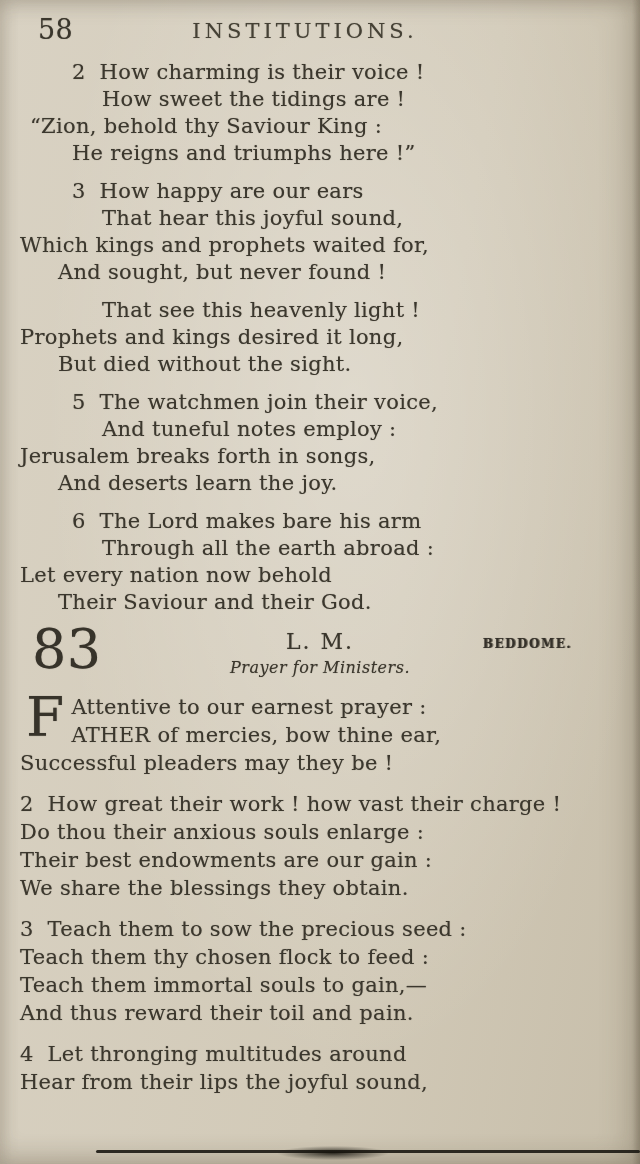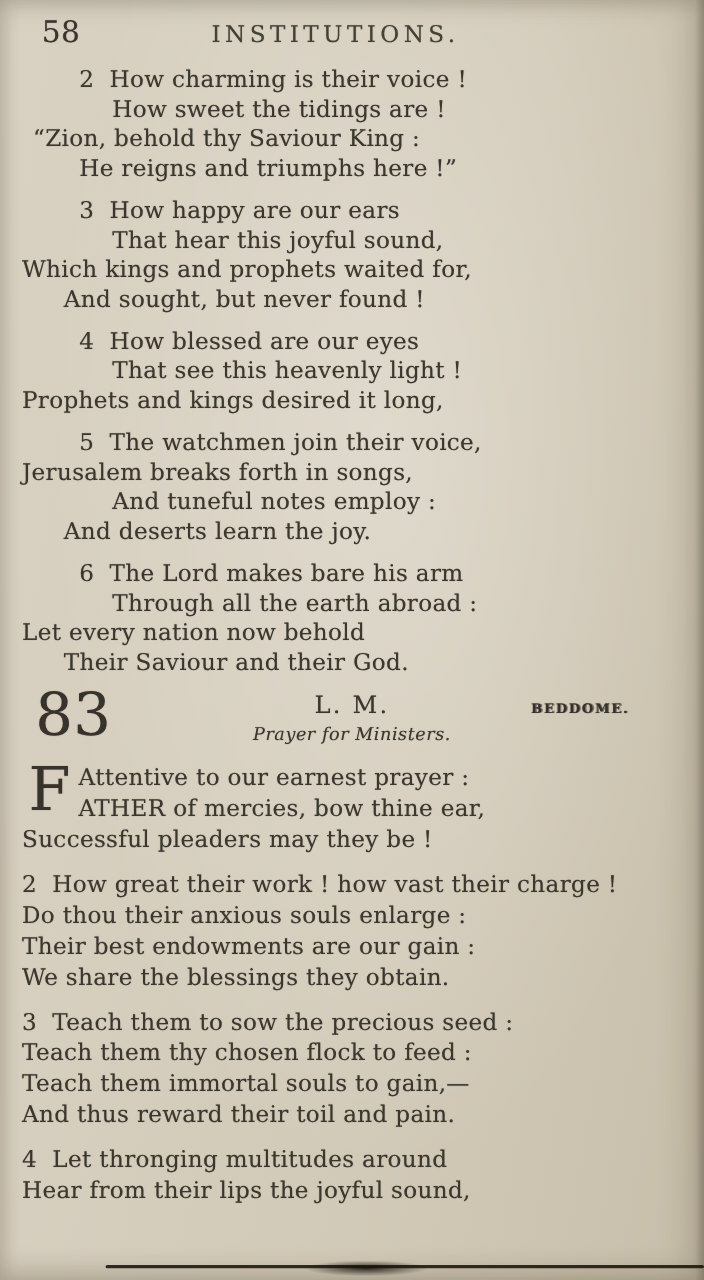--- a/index.html
+++ b/index.html
@@ -121,28 +121,28 @@
       <div class="line iq">“Zion, behold thy Saviour King :</div>
       <div class="line i2">He reigns and triumphs here !”</div>
     </div>
     <div class="verse">
       <div class="line i2">3  How happy are our ears</div>
       <div class="line i3">That hear this joyful sound,</div>
       <div class="line i0">Which kings and prophets waited for,</div>
       <div class="line i1">And sought, but never found !</div>
     </div>
     <div class="verse">
-      <div class="line i2">4  How blessed are our eyes</div>
       <div class="line i3">That see this heavenly light !</div>
       <div class="line i0">Prophets and kings desired it long,</div>
+      <div class="line i1">But died without the sight.</div>
     </div>
     <div class="verse">
       <div class="line i2">5  The watchmen join their voice,</div>
+      <div class="line i3">And tuneful notes employ :</div>
       <div class="line i0">Jerusalem breaks forth in songs,</div>
-      <div class="line i3">And tuneful notes employ :</div>
       <div class="line i1">And deserts learn the joy.</div>
     </div>
     <div class="verse">
       <div class="line i2">6  The Lord makes bare his arm</div>
       <div class="line i3">Through all the earth abroad :</div>
       <div class="line i0">Let every nation now behold</div>
       <div class="line i1">Their Saviour and their God.</div>
     </div>
   </section>
 

